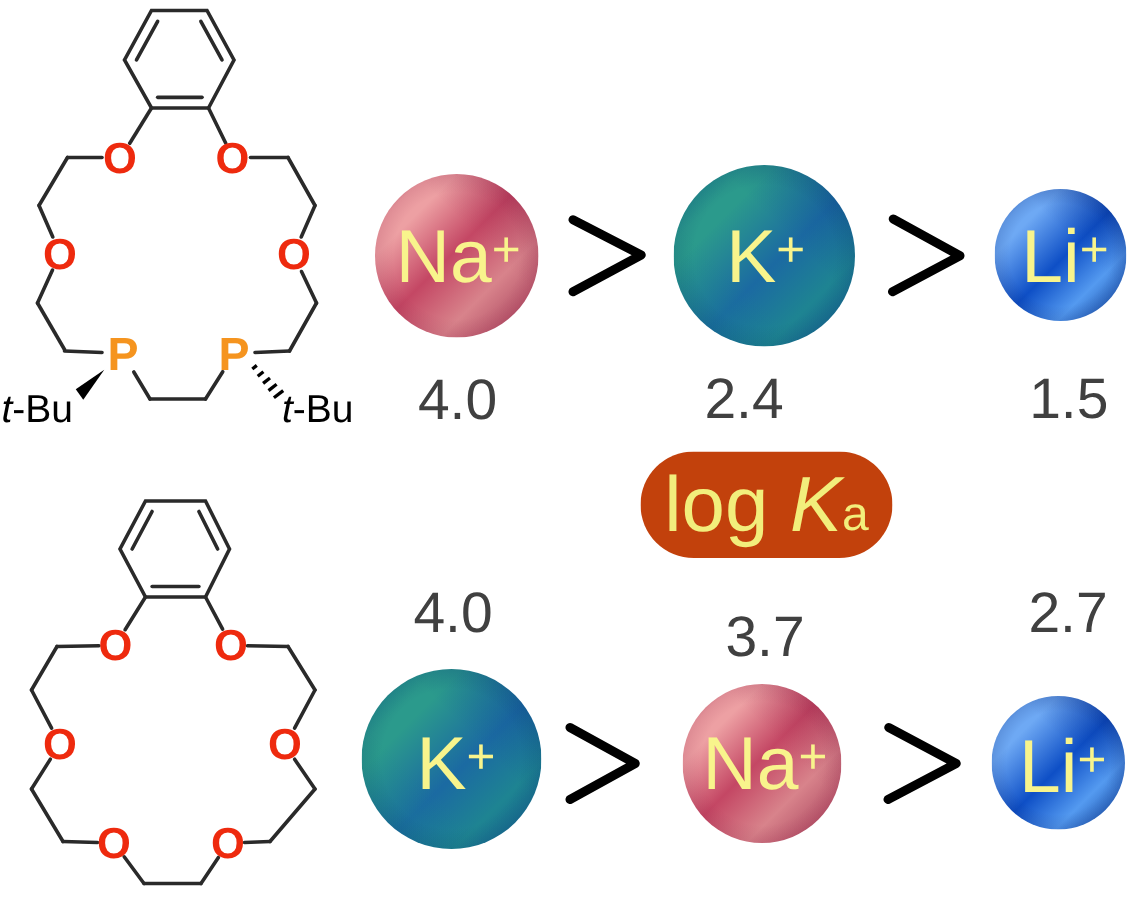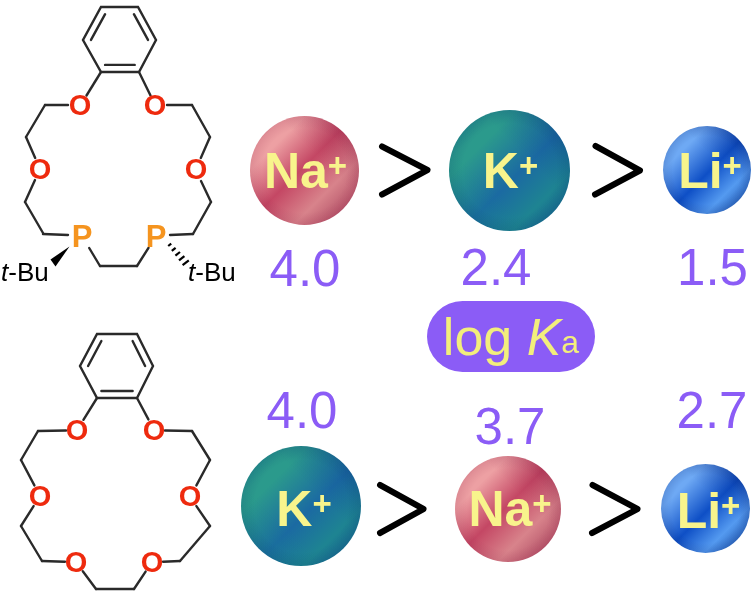--- a/index.html
+++ b/index.html
@@ -1,24 +1,24 @@
 <!DOCTYPE html>
 <html><head>
 <meta charset="utf-8">
 <style>
 html,body{margin:0;padding:0;}
 body{width:755px;height:602px;background:#ffffff;position:relative;overflow:hidden;
      font-family:"Liberation Sans",sans-serif;-webkit-font-smoothing:antialiased;}
 .sphere{position:absolute;border-radius:50%;display:flex;align-items:center;justify-content:center;
-        font-weight:bold;color:#f8f48c;transform:translateZ(0);}
+        font-weight:normal;color:#f8f48c;transform:translateZ(0);}
 .sphere .plus{font-size:0.66em;position:relative;top:-0.33em;}
-.num{position:absolute;color:#8b5cf6;font-size:51px;transform:translate(-50%,-50%);white-space:nowrap;}
+.num{position:absolute;color:#404040;font-size:38px;transform:translate(-50%,-50%);white-space:nowrap;}
 .gt{position:absolute;}
 #pill{position:absolute;transform:translateZ(0);left:427px;top:301px;width:168px;height:71px;border-radius:36px;
-      background:#8b5cf6;color:#f2ee7c;display:flex;align-items:center;justify-content:center;
+      background:#c2410c;color:#f2ee7c;display:flex;align-items:center;justify-content:center;
       font-size:52px;}
 #pill .ka{font-style:italic;}
 #pill .sub{font-size:32px;font-style:normal;position:relative;top:0.20em;}
 .na-g{background:
   radial-gradient(circle at 50% 50%, rgba(140,28,66,0) 55%, rgba(140,28,66,0.42) 97%),
   linear-gradient(45deg, rgba(120,20,60,0) 62%, rgba(120,20,60,0.30) 100%),
   linear-gradient(135deg,#c25a73 0%,#eda0a3 16%,#eda0a3 25%,#c44764 48%,#d8838b 70%,#9c3150 100%);}
 .k-g{background:
   radial-gradient(circle at 50% 50%, rgba(10,55,108,0) 55%, rgba(10,55,108,0.42) 97%),
   linear-gradient(45deg, rgba(16,145,120,0.28) 0%, rgba(16,145,120,0) 36%, rgba(12,70,140,0) 62%, rgba(12,70,140,0.42) 100%),

